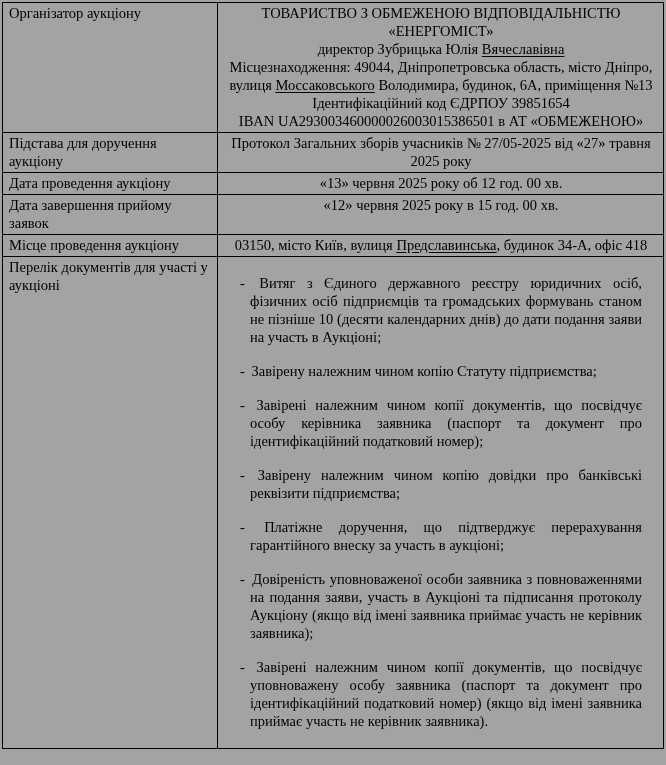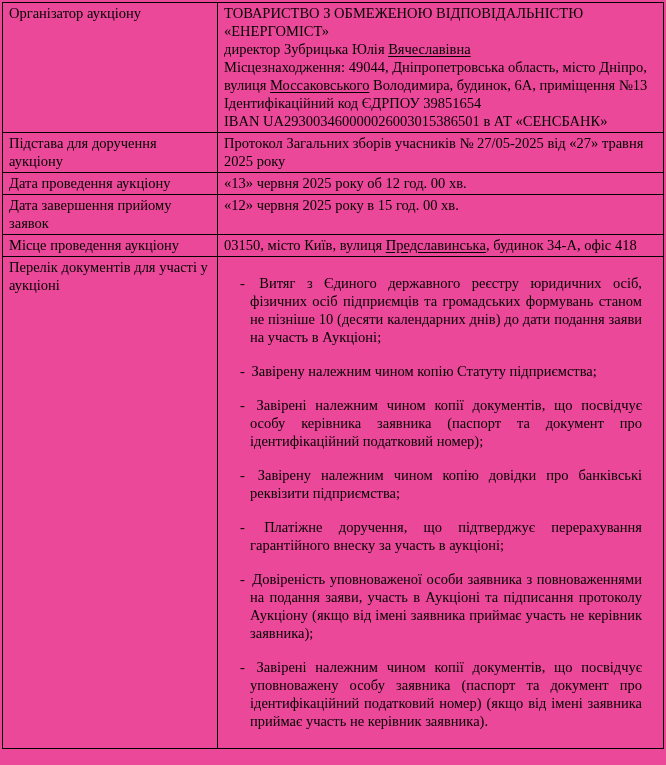--- a/index.html
+++ b/index.html
@@ -1,40 +1,40 @@
 <!DOCTYPE html>
 <html lang="uk"><head>
 <meta charset="utf-8">
 <style>
   html,body{margin:0;padding:0;background:#fff;}
   .page{
     width:666px;
     height:765px;
     box-sizing:border-box;
     padding:2px;
-    background:#ec4899;
+    background:#a3a3a3;
     font-family:"Liberation Serif","DejaVu Serif",serif;
     font-size:14.5px;
     line-height:18px;
     color:#000;
     overflow:hidden;
   }
   table.auction{
     border-collapse:collapse;
     width:100%;
     table-layout:fixed;
   }
   table.auction td{
     border:1px solid #000;
     vertical-align:top;
     padding:1px 5px 2px 6px;
     word-wrap:break-word;
   }
   td.label{width:203px;}
-  .para{margin:0;}
+  .para{margin:0;text-align:center;}
   .justify{text-align:justify;}
   .doc-item{
     padding-left:10px;
     text-indent:-10px;
     text-align:justify;
     margin:16px;
   }
   .bullet{margin-right:3px;}
   .misspell{
     text-decoration-line:underline;
@@ -51,21 +51,21 @@
 <div class="page">
   <table class="auction">
     <tbody>
         <tr>
           <td class="label">Організатор аукціону</td>
           <td class="value">
             <div class="para"><span class="">ТОВАРИСТВО З ОБМЕЖЕНОЮ ВІДПОВІДАЛЬНІСТЮ «ЕНЕРГОМІСТ»</span></div>
             <div class="para"><span class="">директор Зубрицька Юлія </span><span class="misspell">Вячеславівна</span></div>
             <div class="para"><span class="">Місцезнаходження: 49044, Дніпропетровська область, місто Дніпро, вулиця </span><span class="misspell">Моссаковського</span><span class=""> Володимира, будинок, 6А, приміщення №13</span></div>
             <div class="para"><span class="">Ідентифікаційний код ЄДРПОУ 39851654</span></div>
-            <div class="para"><span class="">IBAN UA293003460000026003015386501 в АТ «СЕНСБАНК»</span></div>
+            <div class="para"><span class="">IBAN UA293003460000026003015386501 в АТ «ОБМЕЖЕНОЮ»</span></div>
           </td>
         </tr>
         <tr>
           <td class="label">Підстава для доручення аукціону</td>
           <td class="value">
             <div class="para"><span class="">Протокол Загальних зборів учасників № 27/05-2025 від «27» травня 2025 року</span></div>
           </td>
         </tr>
         <tr>
           <td class="label">Дата проведення аукціону</td>

